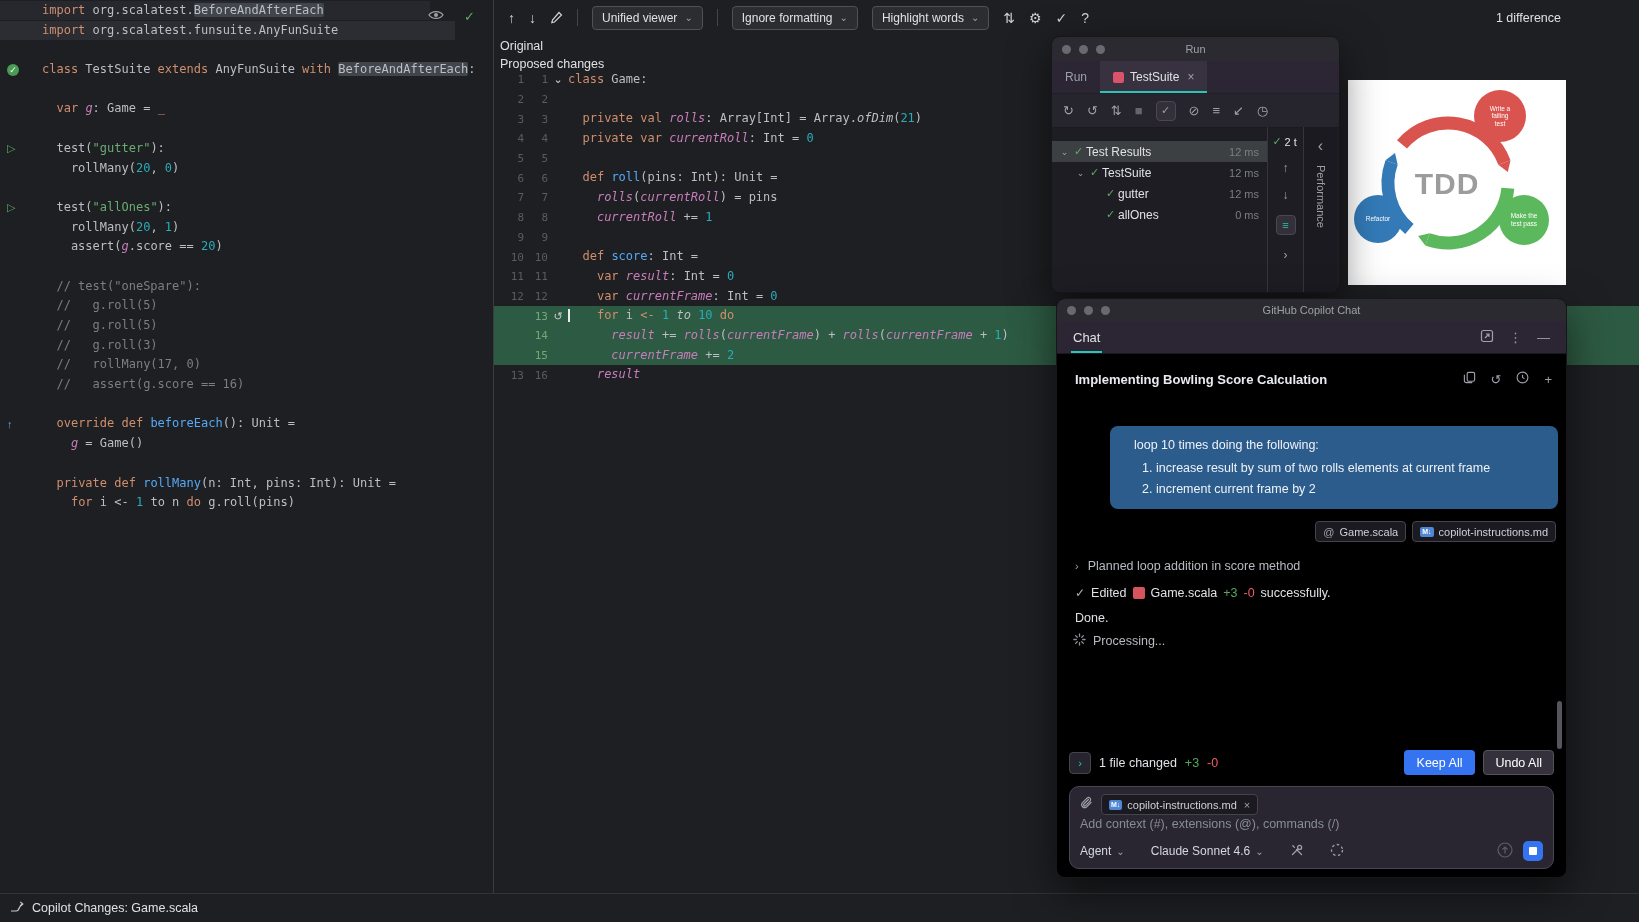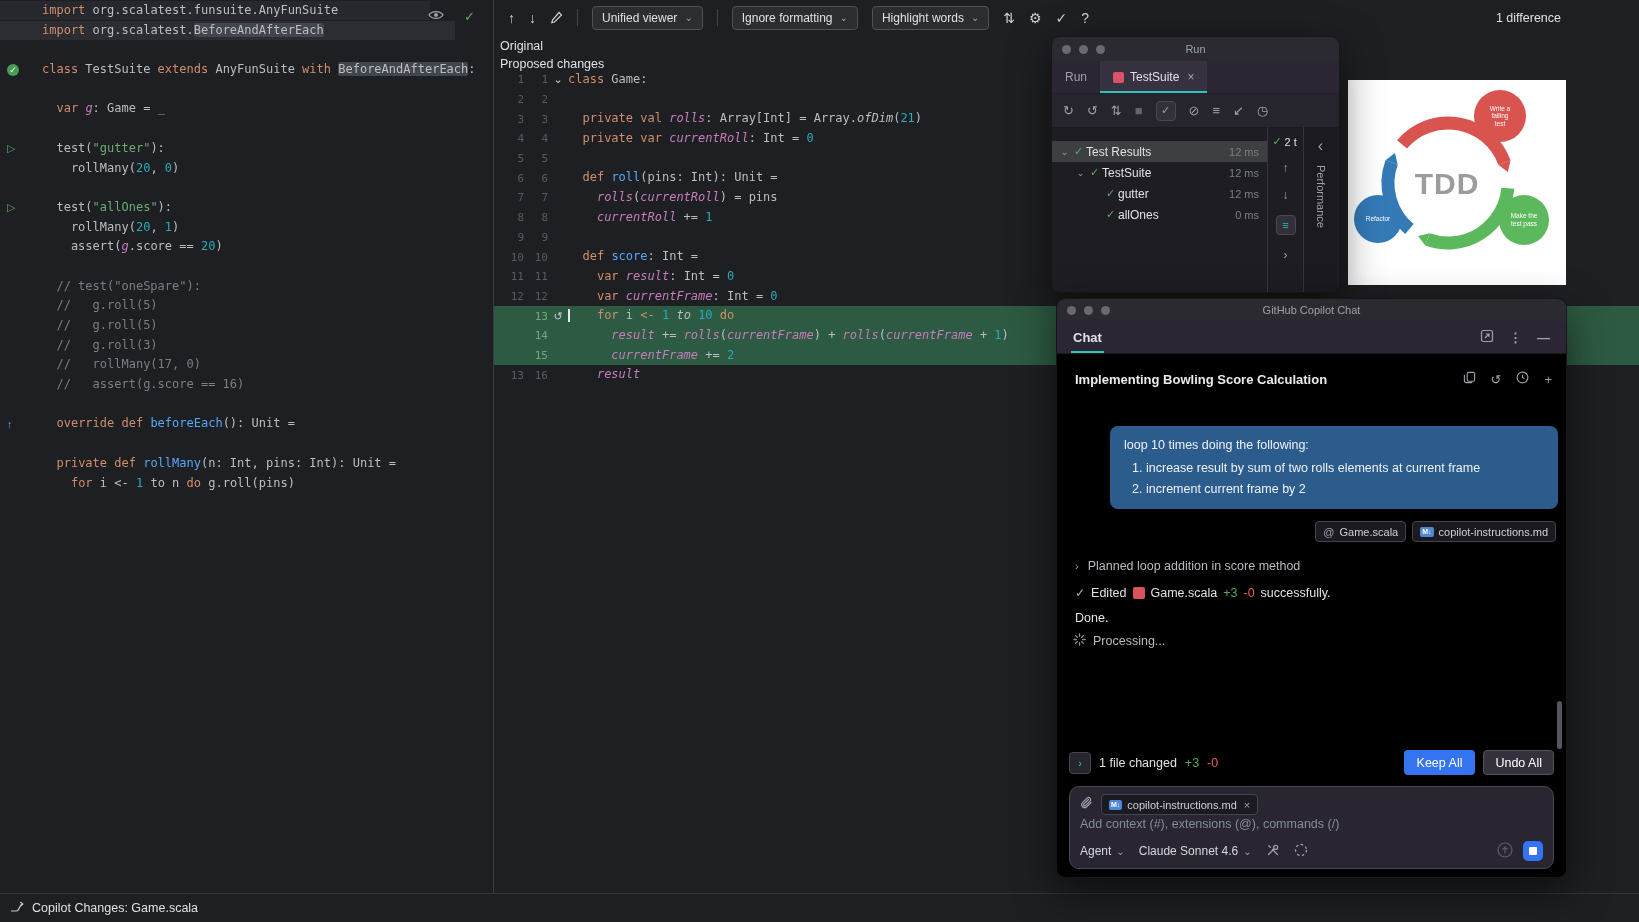--- a/index.html
+++ b/index.html
@@ -89,29 +89,29 @@
   .run-side{width:34px;border-left:1px solid #36343c;background:#1b1a20;display:flex;flex-direction:column;
             align-items:center;color:#9da0a8;padding-top:10px;gap:10px;box-sizing:border-box;}
   .vert-label{writing-mode:vertical-rl;font-size:11px;color:#9da0a8;}
 
   
   .tdd-card{position:absolute;left:1348px;top:80px;width:218px;height:205px;background:#ffffff;z-index:4;}
 
   
   .chat-win{left:1056px;top:298px;width:509px;height:578px;background:#000000;}
   .chat-win .titlebar{height:22px;}
-  .chat-tabs{height:32px;background:#2c2634;display:flex;align-items:center;padding:0 16px;border-bottom:1px solid #1a1920;font-weight:bold;}
+  .chat-tabs{height:32px;background:#2c2634;display:flex;align-items:center;padding:0 16px;border-bottom:1px solid #1a1920;}
   .chat-tab{color:#dfe1e5;font-size:13px;position:relative;height:100%;display:flex;align-items:center;}
   .chat-tab:after{content:"";position:absolute;left:-2px;right:-2px;bottom:0;height:2px;background:#29c6b7;}
   .chat-tab-icons{margin-left:auto;display:flex;gap:15px;color:#9da0a8;align-items:center;font-size:13px;}
   .thread-head{position:absolute;left:18px;right:14px;top:72px;display:flex;align-items:center;}
   .thread-title{font-size:13px;color:#e8eaed;font-weight:bold;}
   .thread-icons{margin-left:auto;display:flex;gap:15px;color:#9da0a8;align-items:center;font-size:13px;}
   .bubble{position:absolute;left:53px;top:127px;width:448px;box-sizing:border-box;background:#2b5c8c;
-          border-radius:8px;padding:9px 14px;color:#eef2f7;font-size:12.5px;line-height:21px;}
+          border-radius:8px;padding:9px 24px;color:#eef2f7;font-size:12.5px;line-height:21px;}
   .bubble ol{margin:2px 0 0 0;padding-left:22px;}
   .chips-row{position:absolute;right:10px;top:222px;display:flex;gap:6px;}
   .chip{display:flex;align-items:center;gap:5px;height:19px;background:#1b1a21;border:1px solid #45434d;
         border-radius:4px;padding:0 7px;font-size:11px;color:#ced0d6;}
   .md-ic{background:#4f87d4;color:#fff;border-radius:2px;font-size:7px;padding:1px 2px;font-weight:bold;line-height:8px;}
   .at-ic{color:#9da0a8;font-size:11px;}
   .chip-close{color:#9da0a8;font-size:11px;margin-left:2px;}
   .step-row{position:absolute;left:18px;top:260px;color:#b6bac1;font-size:12.5px;display:flex;gap:9px;align-items:center;}
   .step-chev{color:#9da0a8;font-size:11px;}
   .edited-row{position:absolute;left:18px;top:287px;display:flex;gap:6px;align-items:center;font-size:12.5px;color:#dfe1e5;}
@@ -126,44 +126,44 @@
   .sq-btn{width:20px;height:20px;border:1px solid #45434d;border-radius:4px;background:#26242c;color:#29c6b7;
           display:flex;align-items:center;justify-content:center;font-size:11px;}
   .keep-btn{margin-left:auto;background:#3574f0;color:#fff;border:none;border-radius:4px;height:25px;
             padding:0 13px;font-size:12.5px;font-family:inherit;}
   .undo-btn{background:#34313c;color:#fff;border:1px solid #55525c;border-radius:4px;height:25px;
             padding:0 11px;font-size:12.5px;font-family:inherit;}
   .input-box{position:absolute;left:12px;top:487px;width:485px;height:83px;background:#292632;
              border:1px solid #4a4754;border-radius:10px;box-sizing:border-box;padding:7px 10px;}
   .input-row1{display:flex;align-items:center;gap:8px;color:#9da0a8;}
   .input-ph{margin-top:2px;font-size:12.5px;color:#878c95;}
-  .input-row3{position:absolute;left:10px;right:10px;bottom:7px;display:flex;align-items:center;gap:14px;
+  .input-row3{position:absolute;left:10px;right:10px;bottom:7px;display:flex;align-items:center;gap:26px;
               color:#d4d7dd;font-size:12px;}
   .dd-btn{display:flex;align-items:center;gap:5px;background:none;border:none;color:#d4d7dd;font-size:12px;font-family:inherit;padding:0;}
   .stop-btn{width:20px;height:20px;border-radius:5px;background:#3574f0;display:flex;align-items:center;justify-content:center;border:none;}
   .stop-btn span{width:8px;height:8px;background:#fff;display:block;border-radius:1px;}
   .right-icons{margin-left:auto;display:flex;gap:10px;align-items:center;}
   .chat-scroll{position:absolute;right:4px;top:402px;width:5px;height:48px;border-radius:3px;background:#56545d;}
 </style>
 </head>
 <body>
 
 <div class="app">
 
   <section class="left-editor">
     <div class="top-band1"></div>
     <div class="top-band2"></div>
     <div class="ed-lines">
         <div class="ed-row">
           <span class="ed-gutter"></span>
+          <pre><span class="tk-kw">import</span><span class="tk-df"> org.scalatest.</span><span class="tk-hl">BeforeAndAfterEach</span></pre>
+        </div>
+        <div class="ed-row">
+          <span class="ed-gutter"></span>
           <pre><span class="tk-kw">import</span><span class="tk-df"> org.scalatest.funsuite.AnyFunSuite</span></pre>
-        </div>
-        <div class="ed-row">
-          <span class="ed-gutter"></span>
-          <pre><span class="tk-kw">import</span><span class="tk-df"> org.scalatest.</span><span class="tk-hl">BeforeAndAfterEach</span></pre>
         </div>
         <div class="ed-row">
           <span class="ed-gutter"></span>
           <pre></pre>
         </div>
         <div class="ed-row">
           <span class="ed-gutter">
             <span class="gut-run_all">✓</span>
           </span>
           <pre><span class="tk-kw">class</span><span class="tk-df"> TestSuite </span><span class="tk-kw">extends</span><span class="tk-df"> AnyFunSuite </span><span class="tk-kw">with</span><span class="tk-df"> </span><span class="tk-hl">BeforeAndAfterEach</span><span class="tk-df">:</span></pre>
@@ -238,20 +238,24 @@
         </div>
         <div class="ed-row">
           <span class="ed-gutter"></span>
           <pre></pre>
         </div>
         <div class="ed-row">
           <span class="ed-gutter">
             <span class="gut-override">↑</span>
           </span>
           <pre><span class="tk-df">  </span><span class="tk-kw">override def</span><span class="tk-df"> </span><span class="tk-fn">beforeEach</span><span class="tk-df">(): Unit =</span></pre>
+        </div>
+        <div class="ed-row">
+          <span class="ed-gutter"></span>
+          <pre><span class="tk-df">    </span><span class="tk-fld">g</span><span class="tk-df"> = Game()</span></pre>
         </div>
         <div class="ed-row">
           <span class="ed-gutter"></span>
           <pre></pre>
         </div>
         <div class="ed-row">
           <span class="ed-gutter"></span>
           <pre><span class="tk-df">  </span><span class="tk-kw">private def</span><span class="tk-df"> </span><span class="tk-fn">rollMany</span><span class="tk-df">(n: Int, pins: Int): Unit =</span></pre>
         </div>
         <div class="ed-row">

